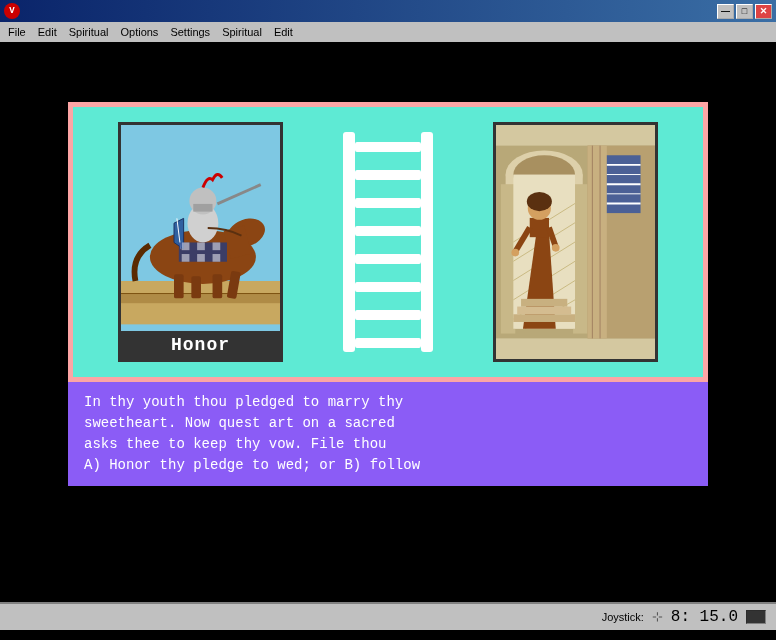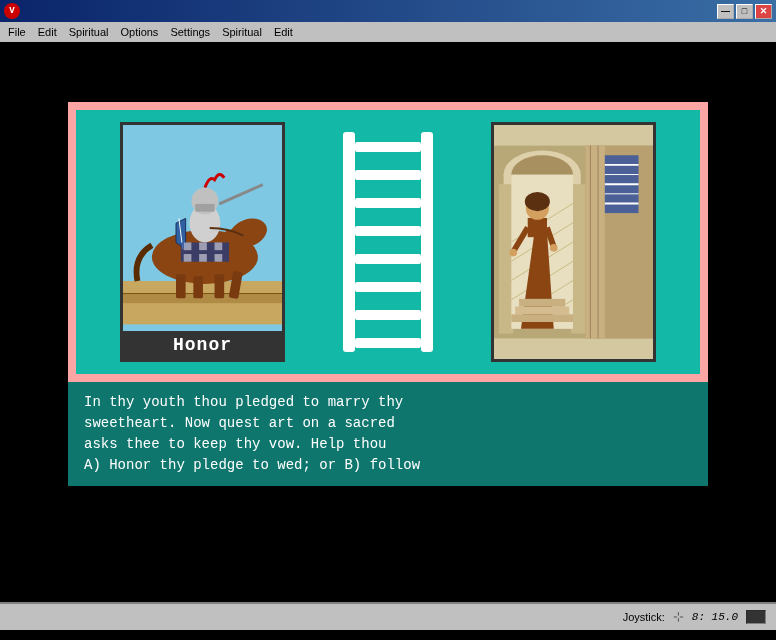--- a/index.html
+++ b/index.html
@@ -104,22 +104,22 @@
       position: relative;
       display: flex;
       flex-direction: column;
       align-items: center;
     }
 
     
     #green-panel {
       width: 640px;
       height: 280px;
-      background: #14b8a6;
-      border: 8px solid #fca5a5;
+      background: #5eead4;
+      border: 5px solid #fca5a5;
       margin-top: 20px;
       display: flex;
       align-items: center;
       justify-content: space-around;
       padding: 10px 30px;
       position: relative;
     }
 
     
     .card {
@@ -193,21 +193,21 @@
       width: 100%;
       height: 100%;
       background: #d4c8a0;
       position: relative;
       overflow: hidden;
     }
 
     
     #text-area {
       width: 640px;
-      background: #0f766e;
+      background: #8b5cf6;
       color: #fff;
       font-family: 'Courier New', monospace;
       font-size: 14px;
       line-height: 1.5;
       padding: 10px 16px;
       margin-top: 0;
     }
 
     
     #status-bar {
@@ -224,24 +224,23 @@
     #joystick-label {
       font-size: 11px;
       font-family: 'Segoe UI', Arial, sans-serif;
       color: #000;
     }
     #joystick-icon {
       font-size: 13px;
       color: #555;
     }
     #status-info {
-      font-size: 11px;
+      font-size: 16px;
       font-family: 'Courier New', monospace;
       color: #000;
-      font-style: italic;
     }
     #status-box {
       width: 20px;
       height: 14px;
       background: #333;
       border: 1px inset #808080;
     }
 
     
     .knight-svg {
@@ -414,21 +413,21 @@
             </svg>
           </div>
         </div>
       </div>
 
     </div>
 
     <div id="text-area">
       <div>In thy youth thou pledged to marry thy</div>
       <div>sweetheart. Now quest art on a sacred</div>
-      <div>asks thee to keep thy vow. Help thou</div>
+      <div>asks thee to keep thy vow. File thou</div>
       <div>A) Honor thy pledge to wed; or B) follow</div>
     </div>
 
   </div>
 </div>
 
 <div id="status-bar">
   <span id="joystick-label">Joystick:</span>
   <span id="joystick-icon">⊹</span>
   <span id="status-info">8: 15.0</span>

